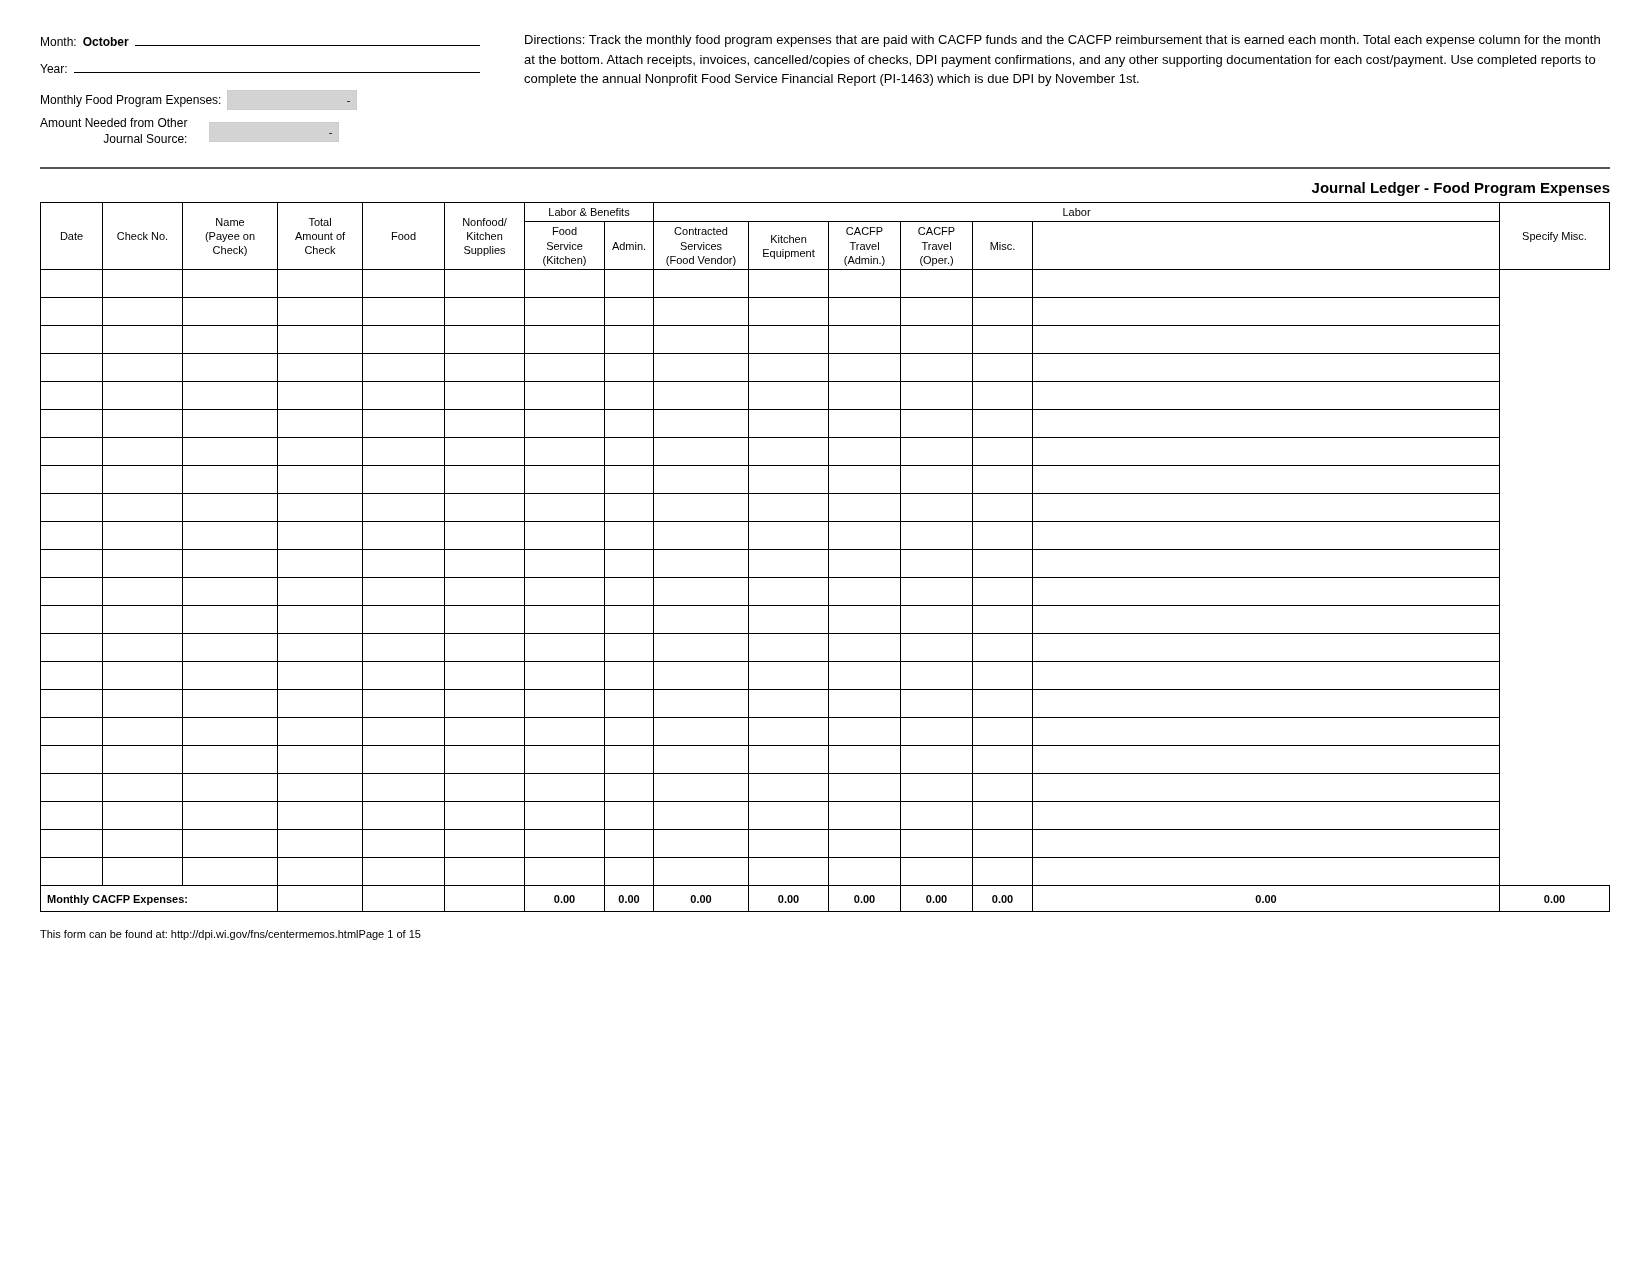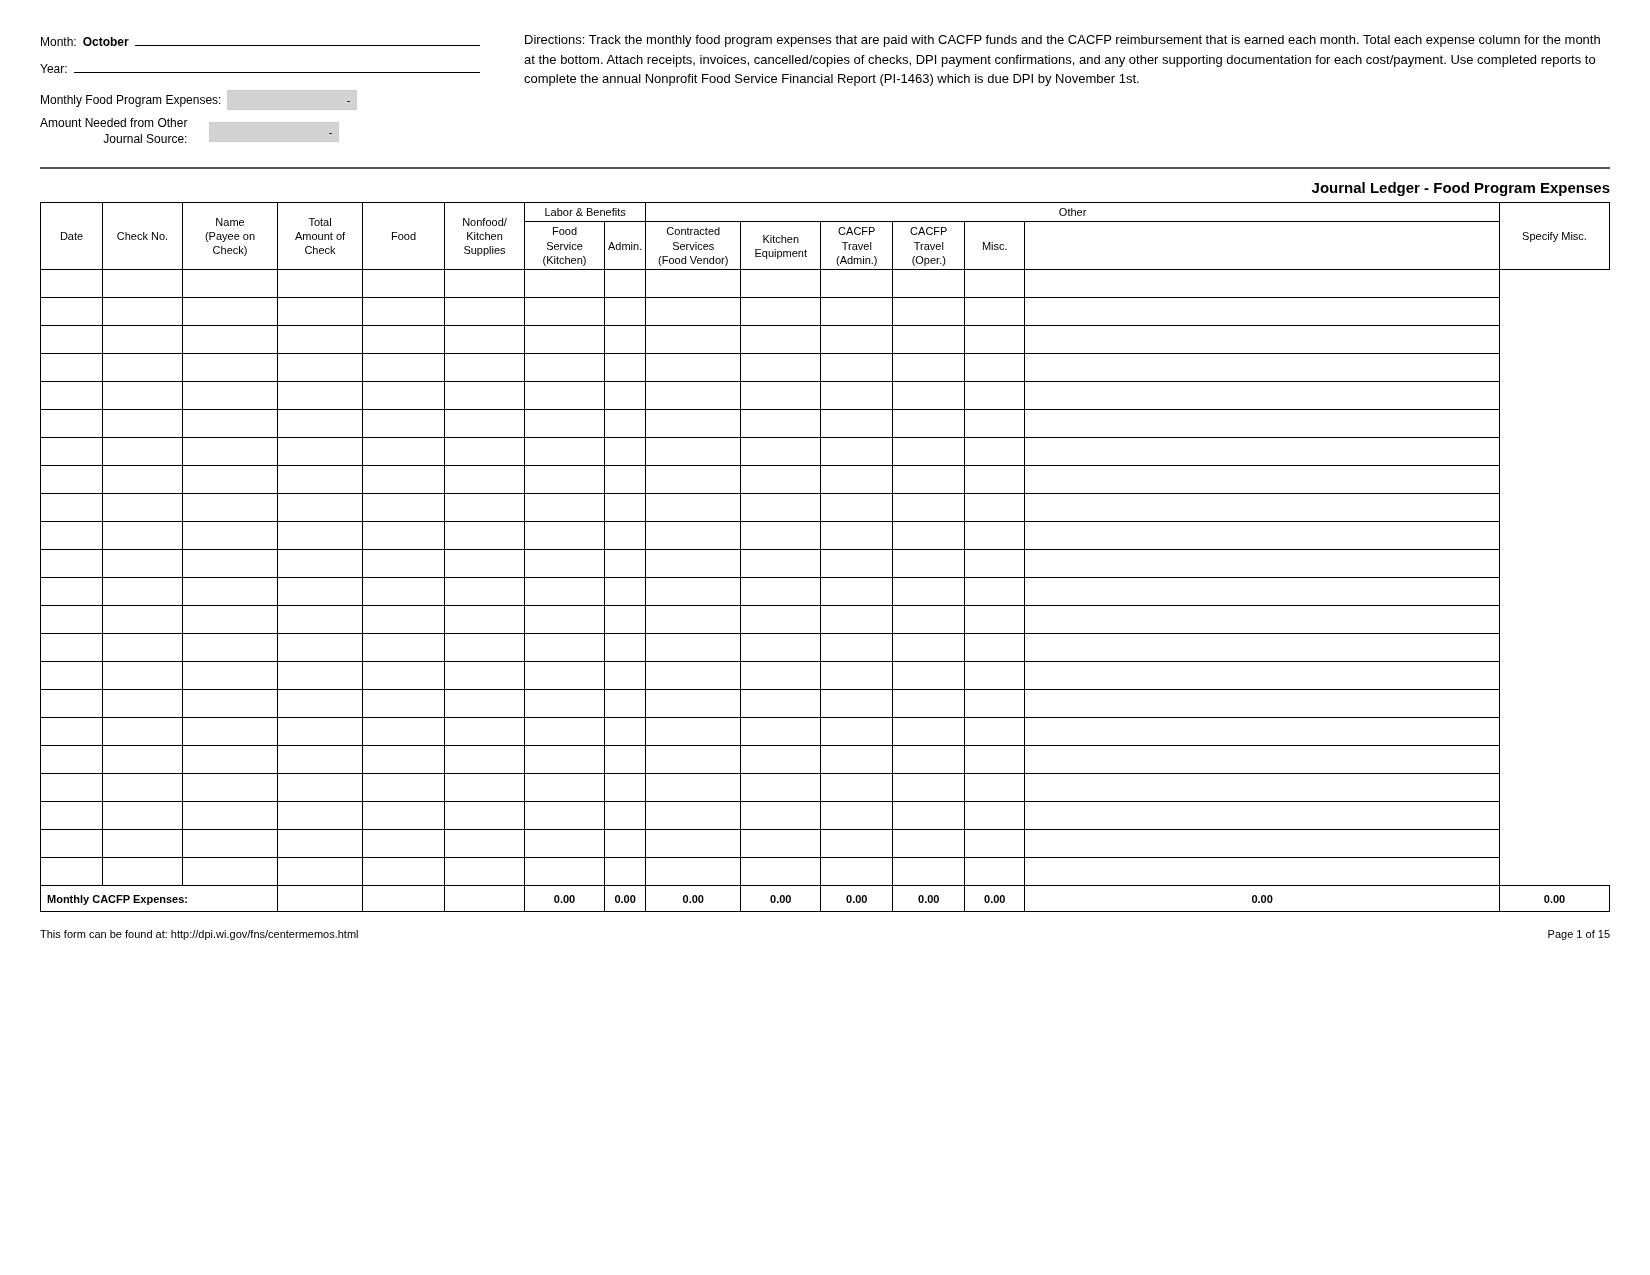--- a/index.html
+++ b/index.html
@@ -98,21 +98,21 @@
       font-size: 11px;
       padding: 3px;
     }
     .col-date { width: 62px; }
     .col-check { width: 80px; }
     .col-name { width: 95px; }
     .col-total { width: 85px; }
     .col-food { width: 82px; }
     .col-nonfood { width: 80px; }
     .col-foodsvc { width: 80px; }
-    .col-admin { width: 41px; }
+    .col-admin { width: 49px; }
     .col-contracted { width: 95px; }
     .col-kitchen { width: 80px; }
     .col-cacfp-admin { width: 72px; }
     .col-cacfp-oper { width: 72px; }
     .col-misc { width: 60px; }
     .col-specmisc { width: 110px; }
     .data-row td {
       height: 28px;
     }
     .monthly-row td {
@@ -120,21 +120,21 @@
       font-size: 11px;
       height: 26px;
       background: #fff;
     }
     .monthly-row td:first-child {
       text-align: left;
       padding-left: 6px;
     }
     .footer {
       display: flex;
-      justify-content: space-between;
+      justify-content: flex-start;
       margin-top: 16px;
       font-size: 11px;
     }
   </style>
 </head>
 <body>
 
 <div class="top-section">
   <div class="top-left">
     <div class="field-row">
@@ -175,21 +175,21 @@
   <thead>
 
     <tr class="group-header">
       <th class="col-date" rowspan="2">Date</th>
       <th class="col-check" rowspan="2">Check No.</th>
       <th class="col-name" rowspan="2">Name<br>(Payee on<br>Check)</th>
       <th class="col-total" rowspan="2">Total<br>Amount of<br>Check</th>
       <th class="col-food" rowspan="2">Food</th>
       <th class="col-nonfood" rowspan="2">Nonfood/<br>Kitchen<br>Supplies</th>
       <th colspan="2">Labor &amp; Benefits</th>
-      <th colspan="6">Other</th>
+      <th colspan="6">Labor</th>
       <th class="col-specmisc" rowspan="2">Specify Misc.</th>
     </tr>
     <tr>
       <th class="col-foodsvc">Food<br>Service<br>(Kitchen)</th>
       <th class="col-admin">Admin.</th>
       <th class="col-contracted">Contracted<br>Services<br>(Food Vendor)</th>
       <th class="col-kitchen">Kitchen<br>Equipment</th>
       <th class="col-cacfp-admin">CACFP<br>Travel<br>(Admin.)</th>
       <th class="col-cacfp-oper">CACFP<br>Travel<br>(Oper.)</th>
       <th class="col-misc">Misc.</th>

